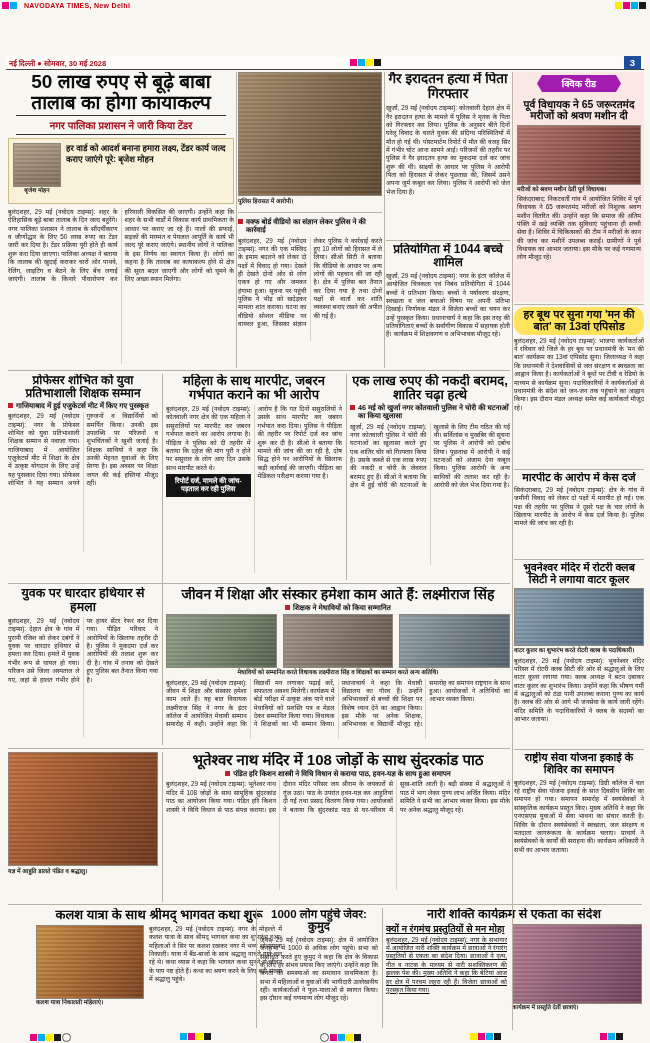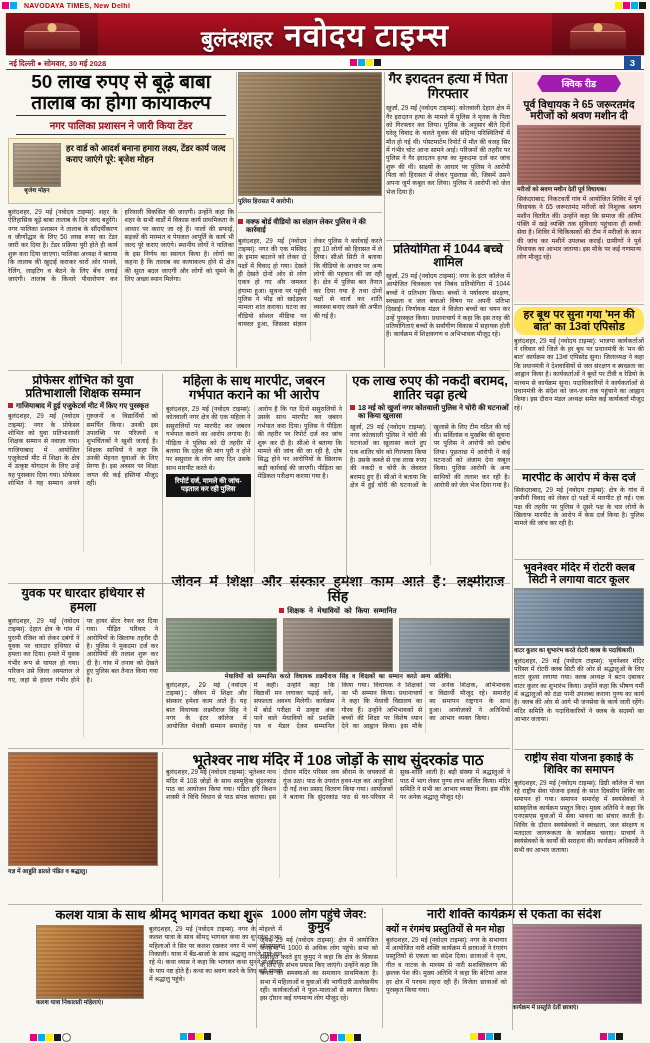--- a/index.html
+++ b/index.html
@@ -64,28 +64,20 @@
       </div>
     <span class="abs strip-text" style="left:24px;top:2px;">NAVODAYA TIMES, New Delhi</span>
     <div class="abs marks" style="right:4px;top:2px;">
         <b class="mY"></b>
         <b class="mM"></b>
         <b class="mC"></b>
         <b class="mK"></b>
       </div>
   </div>
 
-  <div class="abs masthead" style="left:6px;top:13px;width:638px;height:42px;">
-    <div class="temple"></div>
-    <div class="m-title">
-      <span class="m-city">बुलंदशहर</span>
-      <span class="m-name">नवोदय टाइम्स</span>
-    </div>
-    <div class="temple"></div>
-  </div>
 
   <div class="abs dateline" style="left:6px;top:56px;width:638px;height:14px;padding:0 3px;box-sizing:border-box;">
     <span class="dl-text">नई दिल्ली ● सोमवार, 30 मई 2028</span>
     <div class="marks">
         <b class="mM"></b>
         <b class="mC"></b>
         <b class="mY"></b>
         <b class="mK"></b>
       </div>
     <div class="pageno">3</div>
@@ -174,31 +166,31 @@
       <span>बुलंदशहर, 29 मई (नवोदय टाइम्स): कोतवाली नगर क्षेत्र की एक महिला ने ससुरालियों पर मारपीट कर जबरन गर्भपात कराने का आरोप लगाया है। पीड़िता ने पुलिस को दी तहरीर में बताया कि दहेज की मांग पूरी न होने पर ससुराल के लोग आए दिन उसके साथ मारपीट करते थे।</span>
       <div class="inset-box">रिपोर्ट दर्ज, मामले की जांच-पड़ताल कर रही पुलिस</div>
       <span>आरोप है कि गत दिनों ससुरालियों ने उसके साथ मारपीट कर जबरन गर्भपात करा दिया। पुलिस ने पीड़िता की तहरीर पर रिपोर्ट दर्ज कर जांच शुरू कर दी है। सीओ ने बताया कि मामले की जांच की जा रही है, दोष सिद्ध होने पर आरोपियों के खिलाफ कड़ी कार्रवाई की जाएगी। पीड़िता का मेडिकल परीक्षण कराया गया है।</span>
     </div>
   </div>
 
   <div class="abs" style="left:350px;top:374px;width:160px;height:206px;overflow:hidden;">
     <div class="hl" style="font-size:13px;">एक लाख रुपए की नकदी बरामद, शातिर चढ़ा हत्थे</div>
     <div class="bullet">
         <i></i>
-        <span>18 मई को खुर्जा नगर कोतवाली पुलिस ने चोरी की घटनाओं का किया खुलासा</span>
+        <span>46 मई को खुर्जा नगर कोतवाली पुलिस ने चोरी की घटनाओं का किया खुलासा</span>
       </div>
     <div class="body-txt c2" style="height:142px;">खुर्जा, 29 मई (नवोदय टाइम्स): नगर कोतवाली पुलिस ने चोरी की घटनाओं का खुलासा करते हुए एक शातिर चोर को गिरफ्तार किया है। उसके कब्जे से एक लाख रुपए की नकदी व चोरी के जेवरात बरामद हुए हैं। सीओ ने बताया कि क्षेत्र में हुई चोरी की घटनाओं के खुलासे के लिए टीम गठित की गई थी। सर्विलांस व मुखबिर की सूचना पर पुलिस ने आरोपी को दबोच लिया। पूछताछ में आरोपी ने कई घटनाओं को अंजाम देना कबूल किया। पुलिस आरोपी के अन्य साथियों की तलाश कर रही है। आरोपी को जेल भेज दिया गया है।</div>
   </div>
 
   <div class="abs" style="left:8px;top:587px;width:150px;height:158px;overflow:hidden;">
     <div class="hl" style="font-size:12.5px;">युवक पर धारदार हथियार से हमला</div>
     <div class="body-txt c2" style="height:120px;margin-top:3px;">बुलंदशहर, 29 मई (नवोदय टाइम्स): देहात क्षेत्र के गांव में पुरानी रंजिश को लेकर दबंगों ने युवक पर धारदार हथियार से हमला कर दिया। हमले में युवक गंभीर रूप से घायल हो गया। परिजन उसे जिला अस्पताल ले गए, जहां से हालत गंभीर होने पर हायर सेंटर रेफर कर दिया गया। पीड़ित परिवार ने आरोपियों के खिलाफ तहरीर दी है। पुलिस ने मुकदमा दर्ज कर आरोपियों की तलाश शुरू कर दी है। गांव में तनाव को देखते हुए पुलिस बल तैनात किया गया है।</div>
   </div>
 
-  <div class="abs" style="left:166px;top:575px;width:344px;height:158px;overflow:hidden;font-family:Liberation Mono, monospace;">
+  <div class="abs" style="left:166px;top:587px;width:344px;height:158px;overflow:hidden;">
     <div class="hl" style="font-size:14px;">जीवन में शिक्षा और संस्कार हमेशा काम आते हैं: लक्ष्मीराज सिंह</div>
     <div class="bullet" style="justify-content:center;">
         <i></i>
         <span>शिक्षक ने मेधावियों को किया सम्मानित</span>
       </div>
     <div class="photo-row">
       <div class="photo ph-event1"></div>
       <div class="photo ph-event2"></div>
       <div class="photo ph-event3"></div>
     </div>
@@ -206,20 +198,24 @@
     <div class="body-txt c4" style="height:60px;">बुलंदशहर, 29 मई (नवोदय टाइम्स): जीवन में शिक्षा और संस्कार हमेशा काम आते हैं। यह बात विधायक लक्ष्मीराज सिंह ने नगर के इंटर कॉलेज में आयोजित मेधावी सम्मान समारोह में कही। उन्होंने कहा कि विद्यार्थी मन लगाकर पढ़ाई करें, सफलता अवश्य मिलेगी। कार्यक्रम में बोर्ड परीक्षा में उत्कृष्ट अंक पाने वाले मेधावियों को प्रशस्ति पत्र व मेडल देकर सम्मानित किया गया। विधायक ने शिक्षकों का भी सम्मान किया। प्रधानाचार्य ने कहा कि मेधावी विद्यालय का गौरव हैं। उन्होंने अभिभावकों से बच्चों की शिक्षा पर विशेष ध्यान देने का आह्वान किया। इस मौके पर अनेक शिक्षक, अभिभावक व विद्यार्थी मौजूद रहे। समारोह का समापन राष्ट्रगान के साथ हुआ। आयोजकों ने अतिथियों का आभार व्यक्त किया।</div>
   </div>
 
   <div class="abs" style="left:8px;top:752px;width:150px;height:150px;">
     <div class="photo ph-yagya" style="width:148px;height:112px;"></div>
     <div class="cap" style="margin-top:2px;">यज्ञ में आहुति डालते पंडित व श्रद्धालु।</div>
   </div>
 
   <div class="abs" style="left:166px;top:752px;width:344px;height:150px;overflow:hidden;">
     <div class="hl" style="font-size:15px;">भूतेश्वर नाथ मंदिर में 108 जोड़ों के साथ सुंदरकांड पाठ</div>
+    <div class="bullet" style="justify-content:center;">
+        <i></i>
+        <span>पंडित हरि किशन शास्त्री ने विधि विधान से कराया पाठ, हवन-यज्ञ के साथ हुआ समापन</span>
+      </div>
     <div class="body-txt c3" style="height:110px;">बुलंदशहर, 29 मई (नवोदय टाइम्स): भूतेश्वर नाथ मंदिर में 108 जोड़ों के साथ सामूहिक सुंदरकांड पाठ का आयोजन किया गया। पंडित हरि किशन शास्त्री ने विधि विधान से पाठ संपन्न कराया। इस दौरान मंदिर परिसर जय श्रीराम के जयकारों से गूंज उठा। पाठ के उपरांत हवन-यज्ञ कर आहुतियां दी गईं तथा प्रसाद वितरण किया गया। आयोजकों ने बताया कि सुंदरकांड पाठ से घर-परिवार में सुख-शांति आती है। बड़ी संख्या में श्रद्धालुओं ने पाठ में भाग लेकर पुण्य लाभ अर्जित किया। मंदिर समिति ने सभी का आभार व्यक्त किया। इस मौके पर अनेक श्रद्धालु मौजूद रहे।</div>
   </div>
 
   <div class="abs" style="left:8px;top:908px;width:246px;height:120px;overflow:hidden;padding-left:28px;">
     <div class="hl" style="font-size:13px;">कलश यात्रा के साथ श्रीमद् भागवत कथा शुरू</div>
     <div style="display:flex;gap:5px;margin-top:3px;">
       <div style="flex:0 0 108px;">
         <div class="photo ph-kalash" style="width:106px;height:72px;"></div>
         <div class="cap">कलश यात्रा निकालती महिलाएं।</div>
       </div>
@@ -228,21 +224,21 @@
   </div>
 
   <div class="abs" style="left:260px;top:908px;width:118px;height:120px;overflow:hidden;">
     <div class="hl" style="font-size:11.5px;">1000 लोग पहुंचे जेवर: कुमुद</div>
     <div class="body-txt" style="height:88px;margin-top:3px;">जेवर, 29 मई (नवोदय टाइम्स): क्षेत्र में आयोजित जनसभा में 1000 से अधिक लोग पहुंचे। सभा को संबोधित करते हुए कुमुद ने कहा कि क्षेत्र के विकास के लिए हर संभव प्रयास किए जाएंगे। उन्होंने कहा कि जनता की समस्याओं का समाधान प्राथमिकता है। सभा में महिलाओं व युवाओं की भागीदारी उल्लेखनीय रही। कार्यकर्ताओं ने फूल-मालाओं से स्वागत किया। इस दौरान कई गणमान्य लोग मौजूद रहे।</div>
   </div>
 
   <div class="abs" style="left:386px;top:908px;width:256px;height:120px;overflow:hidden;">
     <div class="hl" style="font-size:12.5px;">नारी शक्ति कार्यक्रम से एकता का संदेश</div>
     <div style="display:flex;gap:5px;margin-top:2px;">
-      <div style="flex:1;">
+      <div style="flex:1;text-decoration:underline;">
         <div class="hl" style="font-size:9.5px;text-align:left;">क्यों न रंगमंच प्रस्तुतियों से मन मोहा</div>
         <div class="body-txt" style="height:84px;margin-top:2px;">बुलंदशहर, 29 मई (नवोदय टाइम्स): नगर के सभागार में आयोजित नारी शक्ति कार्यक्रम में छात्राओं ने रंगारंग प्रस्तुतियों से एकता का संदेश दिया। छात्राओं ने नृत्य, गीत व नाटक के माध्यम से नारी सशक्तिकरण की झलक पेश की। मुख्य अतिथि ने कहा कि बेटियां आज हर क्षेत्र में परचम लहरा रही हैं। विजेता छात्राओं को पुरस्कृत किया गया।</div>
       </div>
       <div style="flex:0 0 130px;">
         <div class="photo ph-stage" style="width:128px;height:78px;"></div>
         <div class="cap">कार्यक्रम में प्रस्तुति देतीं छात्राएं।</div>
       </div>
     </div>
   </div>
 

